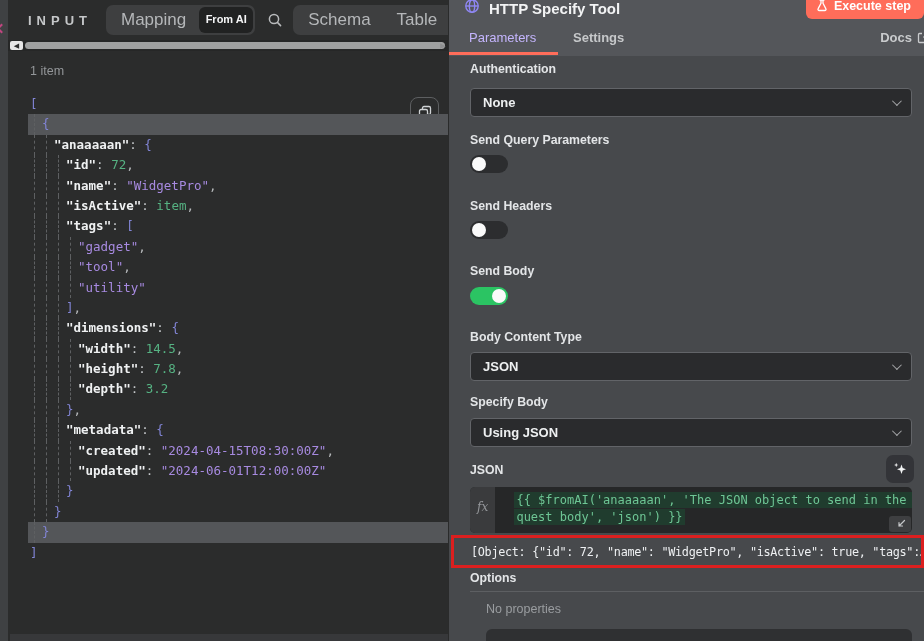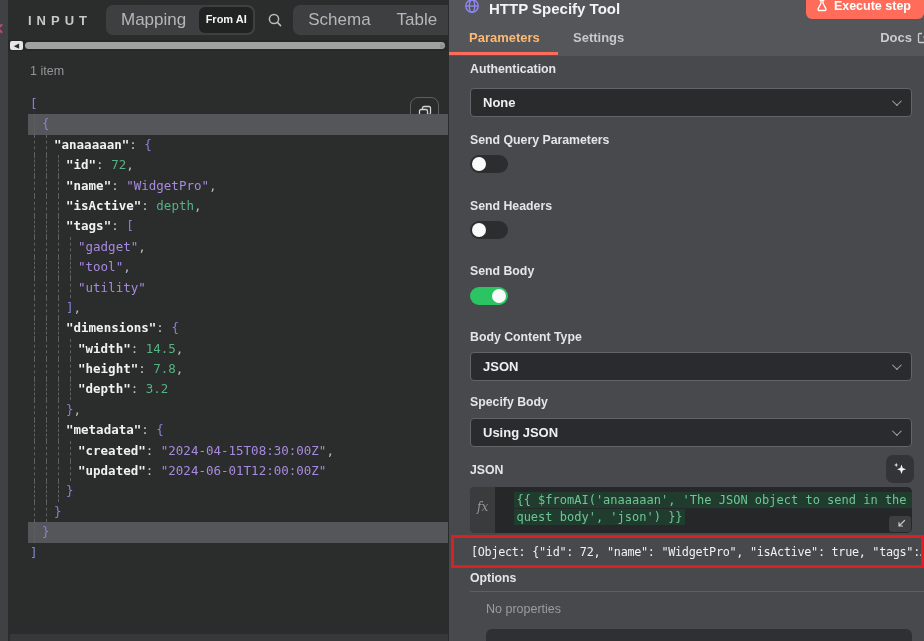--- a/index.html
+++ b/index.html
@@ -43,21 +43,21 @@
   .tk-punc { color:#8285d6; }
   .tk-comma { color:#b6b9bb; }
   .bottom-strip { position:absolute; left:2px; right:0; bottom:0; height:7px; background:#37383a; }
 
   
   .node-panel { position:absolute; left:448px; top:0; width:476px; height:641px; background:#47494c; border-left:1px solid #2a2b2b; }
   .node-header { position:absolute; left:0; top:0; right:0; height:56px; background:#54565a; }
   .node-title-row { position:absolute; left:14px; top:-3px; display:flex; align-items:center; gap:8px; }
   .node-title { color:#f2f3f4; font-size:15px; font-weight:700; }
   .execute-btn { position:absolute; right:0; top:-8px; height:27px; background:#ff6d5a; border-radius:6px; display:flex; align-items:center; gap:6px; padding:0 13px 0 10px; color:#fff; font-size:12.5px; font-weight:700; }
-  .tab-parameters { position:absolute; left:20px; top:30px; font-size:13px; font-weight:700; color:#fdba74; }
+  .tab-parameters { position:absolute; left:20px; top:30px; font-size:13px; font-weight:400; color:#c4b5fd; }
   .tab-underline { position:absolute; left:0; top:52px; width:109px; height:2.5px; background:#ff6d5a; }
   .tab-settings { position:absolute; left:124px; top:30px; font-size:13px; font-weight:600; color:#c6c8ca; }
   .docs-link { position:absolute; right:-6px; top:30px; display:flex; align-items:center; gap:5px; font-size:13px; font-weight:600; color:#c9cbcd; }
 
   .param-label { position:absolute; left:21px; font-size:12.3px; font-weight:700; color:#e3e5e7; }
   .dropdown { position:absolute; left:21px; right:12px; height:29px; background:#2a2b2d; border:1px solid #626468; border-radius:4px; display:flex; align-items:center; padding:0 12px; font-size:13px; font-weight:600; color:#eef0f1; }
   .chevron { margin-left:auto; width:7px; height:7px; border-right:1.5px solid #a3a5a7; border-bottom:1.5px solid #a3a5a7; transform:rotate(45deg) translateY(-2px); }
 
   .toggle { position:absolute; left:21px; width:38px; height:18px; border-radius:10px; background:#2c2d2f; }
   .toggle .knob { position:absolute; top:2px; left:2px; width:14px; height:14px; border-radius:50%; background:#fafafa; }
@@ -123,21 +123,21 @@
           <rect x="1.5" y="4.5" width="8" height="8" rx="1.5" fill="#2b2c2c" stroke="#d0d3d5" stroke-width="1.3"></rect>
         </svg>
     </div>
 
     <div class="json-code" id="json-code">
         <div class="code-line" style="padding-left: 2px;"><span class="tk-punc">[</span></div>
         <div class="code-line hl" style="padding-left: 14px;"><span class="guide" style="left: 6px;"></span><span class="tk-punc">{</span></div>
         <div class="code-line" style="padding-left: 26px;"><span class="guide" style="left: 6px;"></span><span class="guide" style="left: 18px;"></span><span class="tk-key">"anaaaaan"</span><span class="tk-colon">: </span><span class="tk-punc">{</span></div>
         <div class="code-line" style="padding-left: 38px;"><span class="guide" style="left: 6px;"></span><span class="guide" style="left: 18px;"></span><span class="guide" style="left: 30px;"></span><span class="tk-key">"id"</span><span class="tk-colon">: </span><span class="tk-num">72</span><span class="tk-comma">,</span></div>
         <div class="code-line" style="padding-left: 38px;"><span class="guide" style="left: 6px;"></span><span class="guide" style="left: 18px;"></span><span class="guide" style="left: 30px;"></span><span class="tk-key">"name"</span><span class="tk-colon">: </span><span class="tk-str">"WidgetPro"</span><span class="tk-comma">,</span></div>
-        <div class="code-line" style="padding-left: 38px;"><span class="guide" style="left: 6px;"></span><span class="guide" style="left: 18px;"></span><span class="guide" style="left: 30px;"></span><span class="tk-key">"isActive"</span><span class="tk-colon">: </span><span class="tk-bool">depth</span><span class="tk-comma">,</span></div>
+        <div class="code-line" style="padding-left: 38px;"><span class="guide" style="left: 6px;"></span><span class="guide" style="left: 18px;"></span><span class="guide" style="left: 30px;"></span><span class="tk-key">"isActive"</span><span class="tk-colon">: </span><span class="tk-bool">item</span><span class="tk-comma">,</span></div>
         <div class="code-line" style="padding-left: 38px;"><span class="guide" style="left: 6px;"></span><span class="guide" style="left: 18px;"></span><span class="guide" style="left: 30px;"></span><span class="tk-key">"tags"</span><span class="tk-colon">: </span><span class="tk-punc">[</span></div>
         <div class="code-line" style="padding-left: 50px;"><span class="guide" style="left: 6px;"></span><span class="guide" style="left: 18px;"></span><span class="guide" style="left: 30px;"></span><span class="guide" style="left: 42px;"></span><span class="tk-str">"gadget"</span><span class="tk-comma">,</span></div>
         <div class="code-line" style="padding-left: 50px;"><span class="guide" style="left: 6px;"></span><span class="guide" style="left: 18px;"></span><span class="guide" style="left: 30px;"></span><span class="guide" style="left: 42px;"></span><span class="tk-str">"tool"</span><span class="tk-comma">,</span></div>
         <div class="code-line" style="padding-left: 50px;"><span class="guide" style="left: 6px;"></span><span class="guide" style="left: 18px;"></span><span class="guide" style="left: 30px;"></span><span class="guide" style="left: 42px;"></span><span class="tk-str">"utility"</span></div>
         <div class="code-line" style="padding-left: 38px;"><span class="guide" style="left: 6px;"></span><span class="guide" style="left: 18px;"></span><span class="guide" style="left: 30px;"></span><span class="tk-punc">]</span><span class="tk-comma">,</span></div>
         <div class="code-line" style="padding-left: 38px;"><span class="guide" style="left: 6px;"></span><span class="guide" style="left: 18px;"></span><span class="guide" style="left: 30px;"></span><span class="tk-key">"dimensions"</span><span class="tk-colon">: </span><span class="tk-punc">{</span></div>
         <div class="code-line" style="padding-left: 50px;"><span class="guide" style="left: 6px;"></span><span class="guide" style="left: 18px;"></span><span class="guide" style="left: 30px;"></span><span class="guide" style="left: 42px;"></span><span class="tk-key">"width"</span><span class="tk-colon">: </span><span class="tk-num">14.5</span><span class="tk-comma">,</span></div>
         <div class="code-line" style="padding-left: 50px;"><span class="guide" style="left: 6px;"></span><span class="guide" style="left: 18px;"></span><span class="guide" style="left: 30px;"></span><span class="guide" style="left: 42px;"></span><span class="tk-key">"height"</span><span class="tk-colon">: </span><span class="tk-num">7.8</span><span class="tk-comma">,</span></div>
         <div class="code-line" style="padding-left: 50px;"><span class="guide" style="left: 6px;"></span><span class="guide" style="left: 18px;"></span><span class="guide" style="left: 30px;"></span><span class="guide" style="left: 42px;"></span><span class="tk-key">"depth"</span><span class="tk-colon">: </span><span class="tk-num">3.2</span></div>
         <div class="code-line" style="padding-left: 38px;"><span class="guide" style="left: 6px;"></span><span class="guide" style="left: 18px;"></span><span class="guide" style="left: 30px;"></span><span class="tk-punc">}</span><span class="tk-comma">,</span></div>

